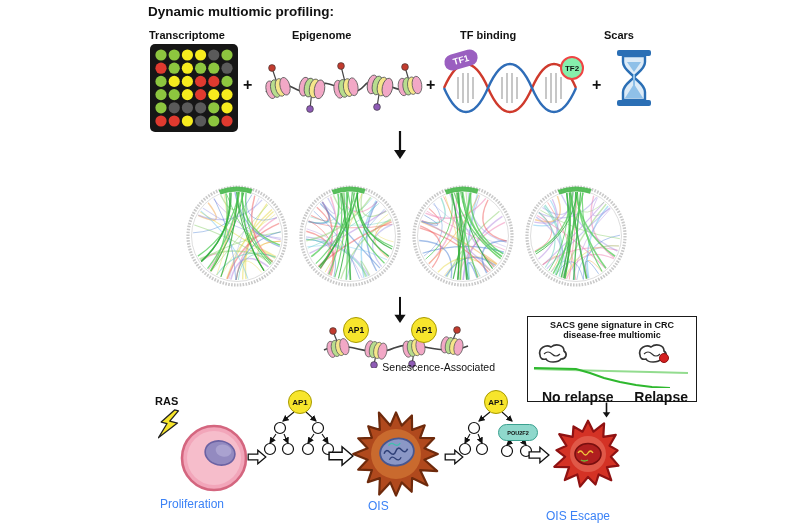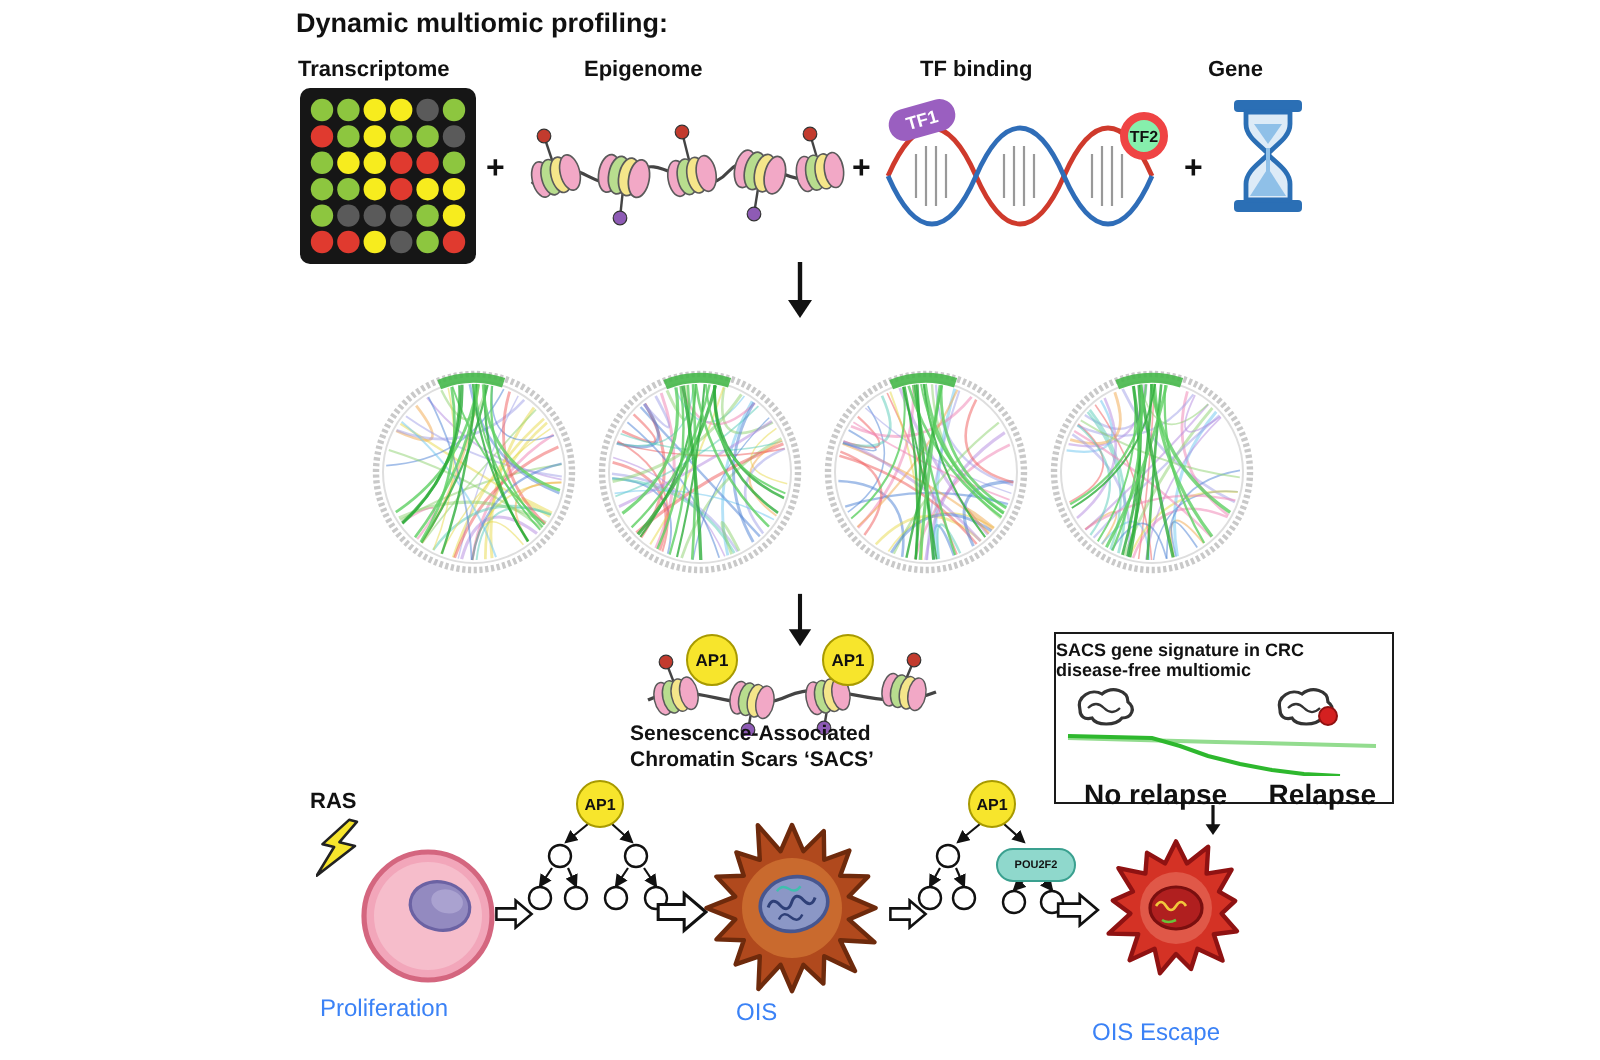--- a/index.html
+++ b/index.html
@@ -4,23 +4,23 @@
 <style>
   * { margin:0; padding:0; box-sizing:border-box; }
   body { background:#fff; font-family:"Liberation Sans", sans-serif; }
   .fig { position:relative; width:800px; height:530px; background:#fff; overflow:hidden;border-radius:10px; }
   .abs { position:absolute; }
   .title { font-weight:bold; font-size:13.5px; color:#111; }
   .lbl { font-weight:bold; font-size:11px; color:#111; }
   .state { font-weight:normal; font-size:12px; color:#3b82f6; }
   .plus { font-weight:bold; font-size:16px; color:#111; }
   .badge { display:flex; align-items:center; justify-content:center; font-weight:bold; color:#111; }
-  .cap { font-weight:bold; font-size:10.5px; text-align:left; color:#111; }
+  .cap { font-weight:normal; font-size:10.5px; text-align:right; color:#111; }
   .kmbox { border:1.5px solid #1a1a1a; background:#fff; }
-  .kmtitle { position:absolute; width:100%; text-align:left; font-weight:bold; font-size:9px; color:#111; }
+  .kmtitle { position:absolute; width:100%; text-align:center; font-weight:bold; font-size:9px; color:#111; }
   .kmlbl { position:absolute; font-weight:bold; font-size:14px; color:#111; }
   svg { display:block; }
 </style>
 </head>
 <body>
 
 <div class="fig">
 
   <div class="abs title" style="left:148px;top:4px">Dynamic multiomic profiling:</div>
 
@@ -125,25 +125,25 @@
       <line x1="74" y1="27" x2="74" y2="57" stroke="#999" stroke-width="1.1"></line>
       <line x1="79" y1="31" x2="79" y2="53" stroke="#999" stroke-width="1.1"></line>
       <line x1="108" y1="31" x2="108" y2="53" stroke="#999" stroke-width="1.1"></line>
       <line x1="113" y1="27" x2="113" y2="57" stroke="#999" stroke-width="1.1"></line>
       <line x1="118" y1="27" x2="118" y2="57" stroke="#999" stroke-width="1.1"></line>
       <line x1="123" y1="31" x2="123" y2="53" stroke="#999" stroke-width="1.1"></line>
       <path d="M6,42 C20,10 36,10 50,42 C64,74 80,74 94,42 C108,10 124,10 138,42" fill="none" stroke="#cf3a2c" stroke-width="2.4"></path>
       <path d="M6,42 C20,74 36,74 50,42 C64,10 80,10 94,42 C108,74 124,74 138,42" fill="none" stroke="#2f6db8" stroke-width="2.4"></path>
     </svg>
   <div class="abs badge" style="left:444px;top:52px;width:34px;height:16px;border-radius:8px;background:#9a5fc0;color:#fff;font-size:9px;transform:rotate(-16deg)">TF1</div>
-  <div class="abs badge" style="left:560px;top:56px;width:24px;height:24px;border-radius:50%;background:#86efac;border:4px solid #ef4444;font-size:8px">TF2</div>
+  <div class="abs badge" style="left:560px;top:56px;width:24px;height:24px;border-radius:50%;background:#86efac;border:2px solid #ef4444;font-size:8px">TF2</div>
 
   <div class="abs plus" style="left:592px;top:76px">+</div>
 
-  <div class="abs lbl" style="left:604px;top:29px;width:60px">Gene</div>
+  <div class="abs lbl" style="left:604px;top:29px;width:60px">Scars</div>
   <svg class="abs" style="left:612px;top:48px" width="44" height="60" viewBox="0 0 44 60">
     <rect x="5" y="2" width="34" height="6" rx="2" fill="#2b6fb5"></rect>
     <rect x="5" y="52" width="34" height="6" rx="2" fill="#2b6fb5"></rect>
     <path d="M11,8 H33 V14 C33,21 25,25 22,29 C25,33 33,37 33,44 V52 H11 V44 C11,37 19,33 22,29 C19,25 11,21 11,14 Z" fill="#ddebf7" stroke="#2b6fb5" stroke-width="2.4" stroke-linejoin="round"></path>
     <path d="M15,14 H29 L22,24 Z" fill="#8fc0e8"></path>
     <path d="M13,50 H31 L22,36 Z" fill="#8fc0e8"></path>
     <line x1="22" y1="26" x2="22" y2="40" stroke="#8fc0e8" stroke-width="2"></line>
   </svg>
 
   <svg class="abs" style="left:392px;top:130px" width="16" height="30" viewBox="0 0 16 30">
@@ -396,21 +396,20 @@
       <g transform="translate(134,20) rotate(10) scale(0.82)">
         <ellipse cx="-8" cy="0" rx="5.4" ry="10" fill="#f2a8c6" stroke="#5a5a5a" stroke-width="0.9"></ellipse>
         <ellipse cx="-2.7" cy="0" rx="5.4" ry="10" fill="#b8dd8e" stroke="#5a5a5a" stroke-width="0.9"></ellipse>
         <ellipse cx="2.7" cy="0" rx="5.4" ry="10" fill="#f5e68a" stroke="#5a5a5a" stroke-width="0.9"></ellipse>
         <ellipse cx="8" cy="0" rx="5.4" ry="10" fill="#f2a8c6" stroke="#5a5a5a" stroke-width="0.9"></ellipse>
       </g>
     </svg>
   <div class="abs badge" style="left:343px;top:317px;width:26px;height:26px;border-radius:50%;background:#f7e52c;border:1px solid #a89a00;font-size:8.5px">AP1</div>
   <div class="abs badge" style="left:411px;top:317px;width:26px;height:26px;border-radius:50%;background:#f7e52c;border:1px solid #a89a00;font-size:8.5px">AP1</div>
   <div class="abs cap" style="left:315px;top:361px;width:180px">Senescence-Associated</div>
-  <div class="abs cap" style="left:315px;top:374px;width:180px">Chromatin Scars ‘SACS’</div>
 
   <div class="abs kmbox" style="left:527px;top:316px;width:170px;height:86px">
     <div class="kmtitle" style="top:3px">SACS gene signature in CRC</div>
     <div class="kmtitle" style="top:13px">disease-free multiomic</div>
     <svg id="svg-km" class="abs" style="left:2px;top:25px" width="164" height="46">
         <path d="M10,13 C8,6 16,2 21,5 C26,1 34,3 34,9 C38,12 36,17 31,17 C28,21 18,21 16,17 C12,18 10,16 10,13 Z" fill="#fff" stroke="#333" stroke-width="1.6"></path>
         <path d="M14,12 q4,-4 8,0 q4,4 8,0" fill="none" stroke="#333" stroke-width="1.1"></path>
         <path d="M110,13 C108,6 116,2 121,5 C126,1 134,3 134,9 C138,12 136,17 131,17 C128,21 118,21 116,17 C112,18 110,16 110,13 Z" fill="#fff" stroke="#333" stroke-width="1.6"></path>
         <path d="M114,12 q4,-4 8,0 q4,4 8,0" fill="none" stroke="#333" stroke-width="1.1"></path>
         <polyline points="4,27 40,28 78,29 120,30 158,31" fill="none" stroke="#93dc8f" stroke-width="2"></polyline>

